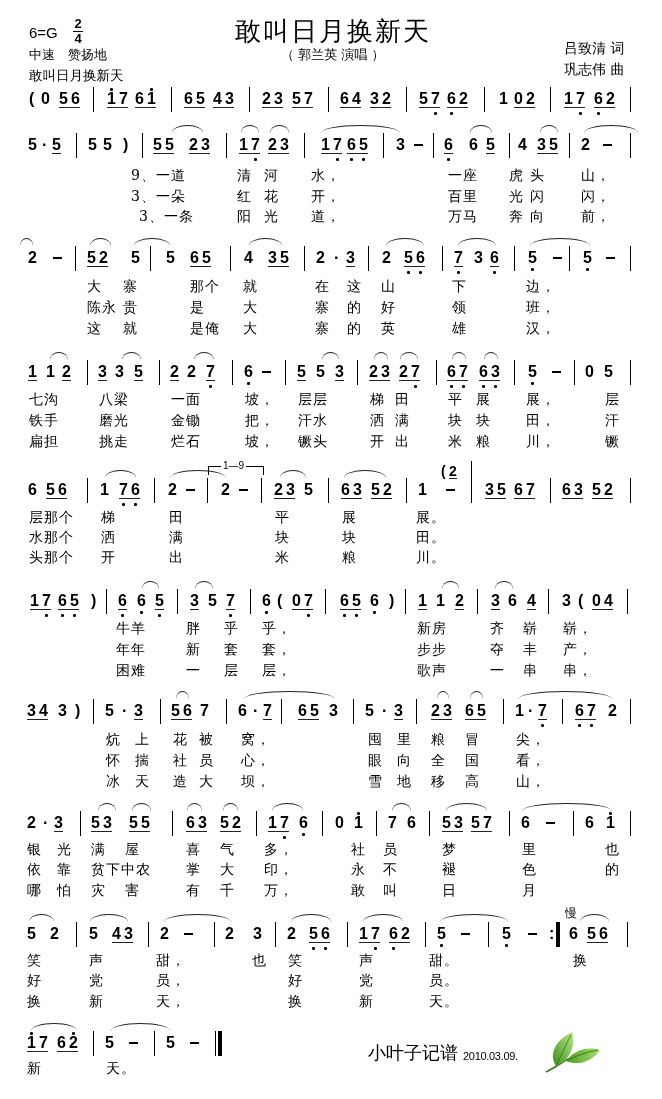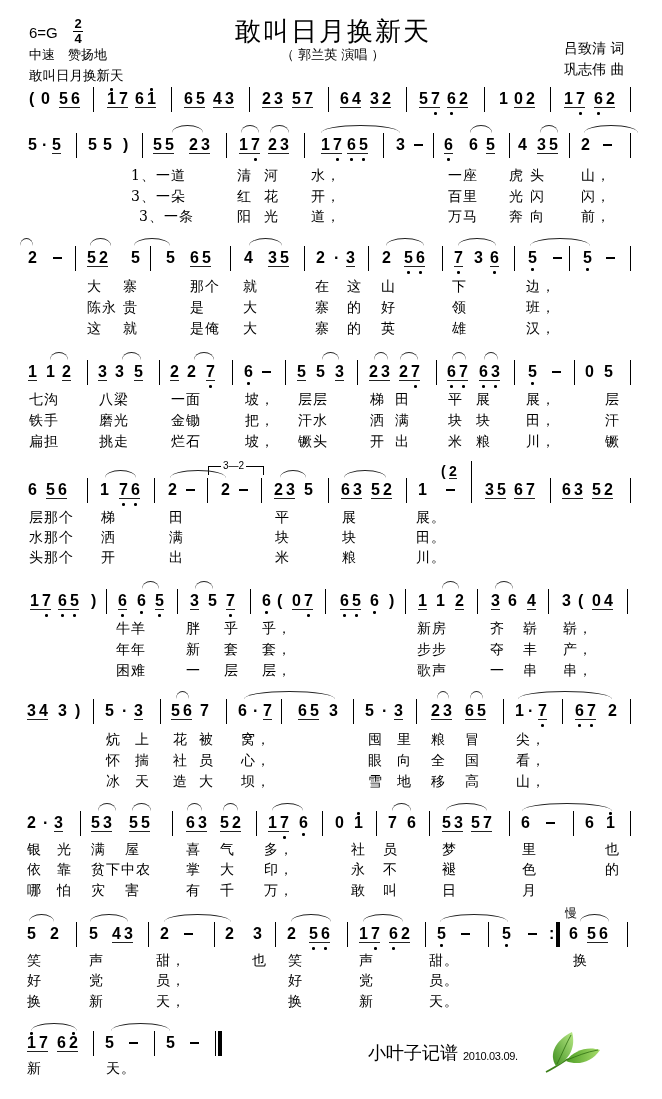--- a/index.html
+++ b/index.html
@@ -48,21 +48,21 @@
     <span class="ts-den">4</span>
   </div>
   <div class="abs title">敢叫日月换新天</div>
   <div class="abs performer">（ 郭兰英 演唱 ）</div>
   <div class="abs tempo">中速　赞扬地</div>
   <div class="abs tempo2">敢叫日月换新天</div>
   <div class="abs credit1">吕致清 词</div>
   <div class="abs credit2">巩志伟 曲</div>
 
   <div class="abs volta">
-    <span>3—2</span>
+    <span>1—9</span>
   </div>
   <div class="abs slow">慢</div>
 
   <div id="score">
       <div class="bar" style="left: 93px; top: 87px; height: 25px;"></div>
       <div class="bar" style="left: 171px; top: 87px; height: 25px;"></div>
       <div class="bar" style="left: 249px; top: 87px; height: 25px;"></div>
       <div class="bar" style="left: 328px; top: 87px; height: 25px;"></div>
       <div class="bar" style="left: 406px; top: 87px; height: 25px;"></div>
       <div class="bar" style="left: 484px; top: 87px; height: 25px;"></div>
@@ -115,21 +115,21 @@
       <span class="n u" style="left: 347px; top: 137px;"><span class="c lo">6</span><span class="c lo">5</span></span>
       <span class="n" style="left: 396px; top: 137px;"><span class="c">3</span></span>
       <span class="n" style="left: 414px; top: 137px;"><span class="c dash">-</span></span>
       <span class="n u" style="left: 444px; top: 137px;"><span class="c lo">6</span></span>
       <span class="n" style="left: 469px; top: 137px;"><span class="c">6</span></span>
       <span class="n u" style="left: 486px; top: 137px;"><span class="c">5</span></span>
       <span class="n" style="left: 518px; top: 137px;"><span class="c">4</span></span>
       <span class="n u" style="left: 537px; top: 137px;"><span class="c">3</span><span class="c">5</span></span>
       <span class="n" style="left: 581px; top: 137px;"><span class="c">2</span></span>
       <span class="n" style="left: 603px; top: 137px;"><span class="c dash">-</span></span>
-      <span class="ly" style="left: 131px; top: 167px;">1、一道</span>
+      <span class="ly" style="left: 131px; top: 167px;">9、一道</span>
       <span class="ly" style="left: 237px; top: 167px;">清</span>
       <span class="ly" style="left: 264px; top: 167px;">河</span>
       <span class="ly" style="left: 311px; top: 167px;">水，</span>
       <span class="ly" style="left: 448px; top: 167px;">一座</span>
       <span class="ly" style="left: 509px; top: 167px;">虎</span>
       <span class="ly" style="left: 530px; top: 167px;">头</span>
       <span class="ly" style="left: 581px; top: 167px;">山，</span>
       <span class="ly" style="left: 131px; top: 188px;">3、一朵</span>
       <span class="ly" style="left: 237px; top: 188px;">红</span>
       <span class="ly" style="left: 264px; top: 188px;">花</span>

